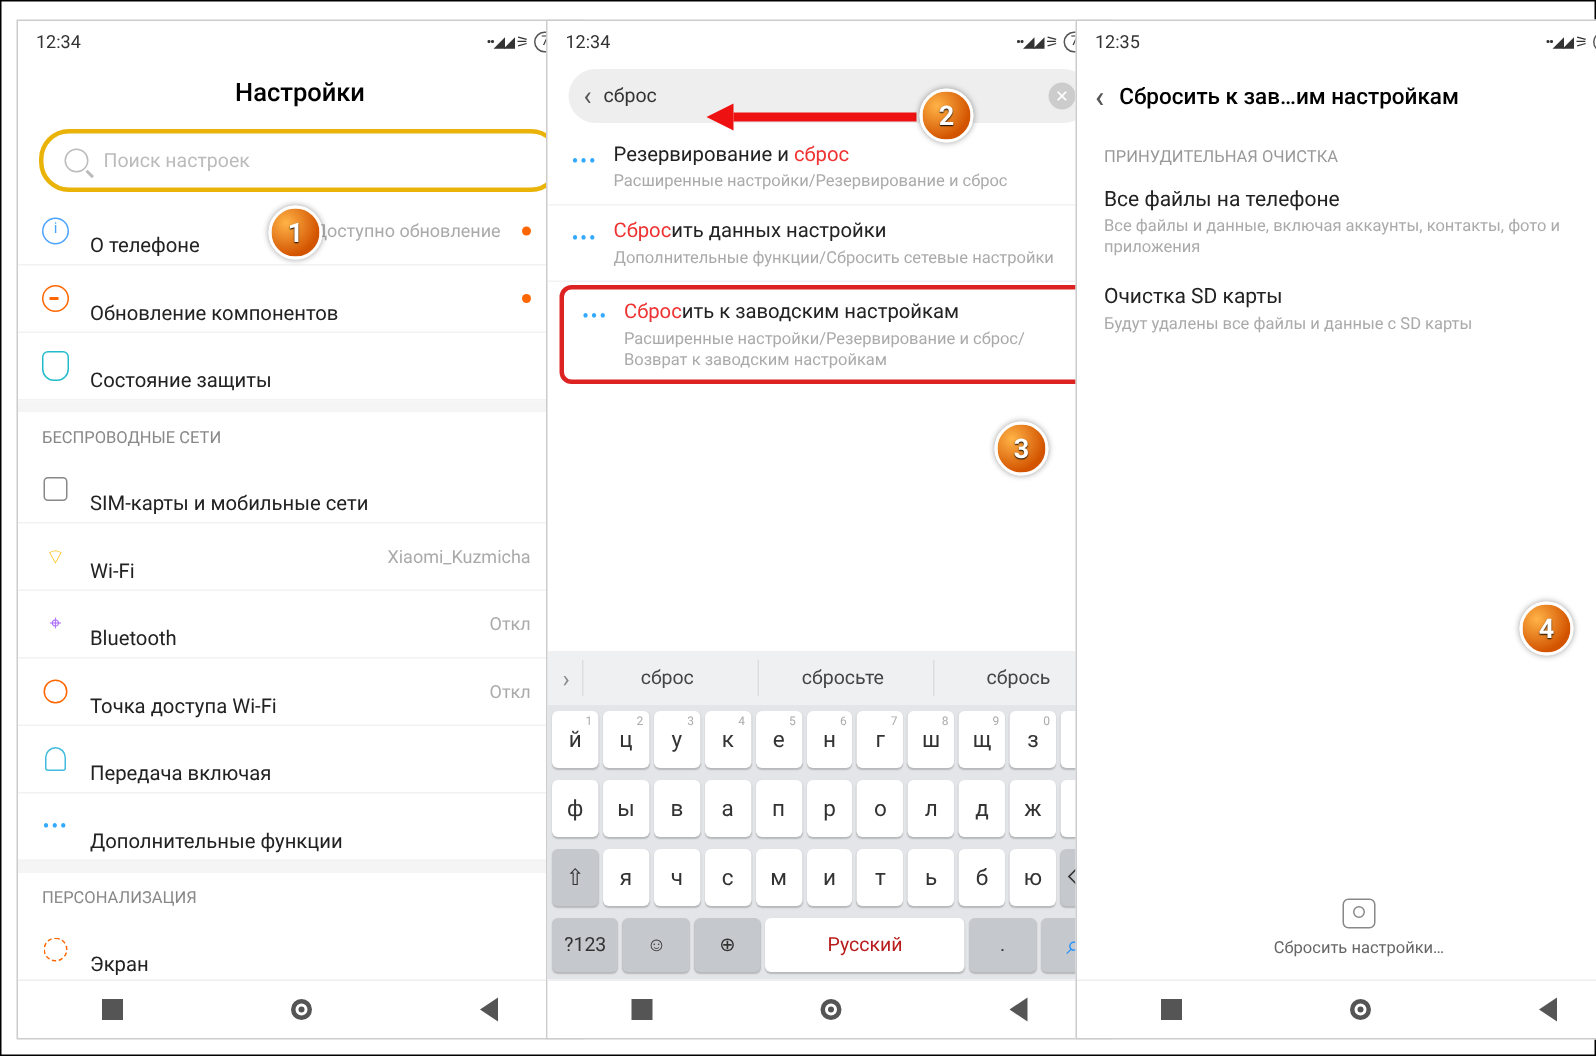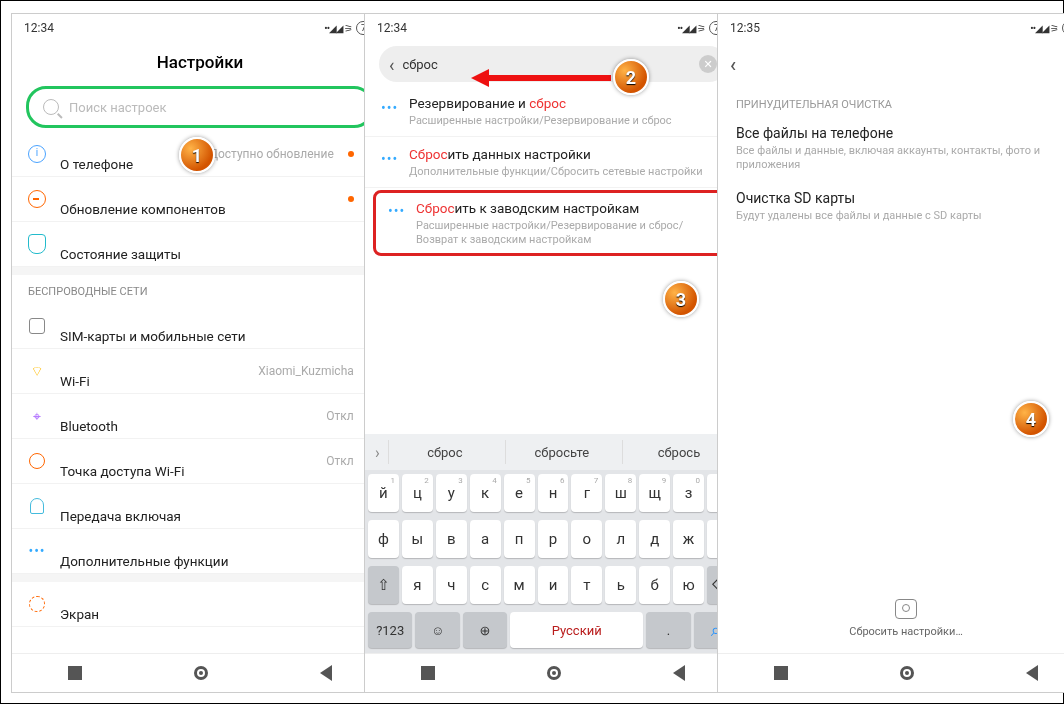--- a/index.html
+++ b/index.html
@@ -6,21 +6,21 @@
 .canvas{width:1064px;height:704px;position:relative;border:1px solid #000;box-sizing:border-box;background:#fff;}
 .phone{position:absolute;top:12px;width:378px;height:680px;background:#fff;border:1px solid #ccc;box-sizing:border-box;overflow:hidden;}
 .phone1{left:10px;}
 .phone2{left:363px;}
 .phone3{left:716px;}
 .statusbar{height:28px;display:flex;align-items:center;justify-content:space-between;padding:0 12px;font-size:12px;color:#333;}
 .sb-right{display:flex;align-items:center;gap:4px;font-size:10px;}
 .sb-icons{letter-spacing:-1px;}
 .batt{border:1px solid #555;border-radius:7px;padding:0 4px;font-size:9px;line-height:12px;}
 .title-row{height:40px;display:flex;align-items:center;justify-content:center;font-size:17px;font-weight:500;}
-.searchbox{margin:4px 14px;height:36px;border:3px solid #22c55e;border-radius:20px;display:flex;align-items:center;padding:0 14px;color:#bbb;font-size:13px;gap:10px;}
+.searchbox{margin:4px 14px;height:36px;border:3px solid #eab308;border-radius:20px;display:flex;align-items:center;padding:0 14px;color:#bbb;font-size:13px;gap:10px;}
 .searchbox .mag{width:14px;height:14px;border:1.5px solid #bbb;border-radius:50%;position:relative;}
 .searchbox .mag::after{content:"";position:absolute;width:6px;height:1.5px;background:#bbb;right:-5px;bottom:-2px;transform:rotate(45deg);}
 .list{}
 .row{display:flex;align-items:center;min-height:44px;padding:0 16px;font-size:13.5px;color:#222;border-bottom:1px solid #f2f2f2;gap:14px;}
 .row .icon{width:18px;height:18px;flex-shrink:0;display:flex;align-items:center;justify-content:center;}
 .row .label{flex:1;margin-top:20px;}
 .row .val{color:#aaa;font-size:12px;}
 .row .chev{color:#ccc;font-size:14px;}
 .dot{width:6px;height:6px;background:#f60;border-radius:50%;}
 .section{padding:10px 16px 6px;font-size:11px;color:#888;background:#fff;}
@@ -162,20 +162,21 @@
           </span>
       <span class="label">Передача включая</span>
       <span class="chev">›</span>
     </div>
     <div class="row">
       <span class="icon ic-more">•••</span>
       <span class="label">Дополнительные функции</span>
       <span class="chev">›</span>
     </div>
     <div class="hr"></div>
+    <div class="section">ПЕРСОНАЛИЗАЦИЯ</div>
     <div class="row">
       <span class="icon">
             <span class="ic-screen"></span>
           </span>
       <span class="label">Экран</span>
       <span class="chev">›</span>
     </div>
   </div>
   <div class="navbtns">
     <span class="nb nb-sq"></span>
@@ -278,20 +279,21 @@
 <div class="phone phone3">
   <div class="statusbar">
     <span>12:35</span>
     <span class="sb-right">
           <span class="sb-icons">••◢◢ ⚞</span>
           <span class="batt">76</span>
         </span>
   </div>
   <div class="header3">
     <span class="back">‹</span>
+    <span>Сбросить к зав…им настройкам</span>
   </div>
   <div class="sec3">ПРИНУДИТЕЛЬНАЯ ОЧИСТКА</div>
   <div class="item3">
     <div class="t">Все файлы на телефоне</div>
     <div class="s">Все файлы и данные, включая аккаунты, контакты, фото и приложения</div>
   </div>
   <div class="item3">
     <div class="t">Очистка SD карты</div>
     <div class="s">Будут удалены все файлы и данные с SD карты</div>
   </div>

